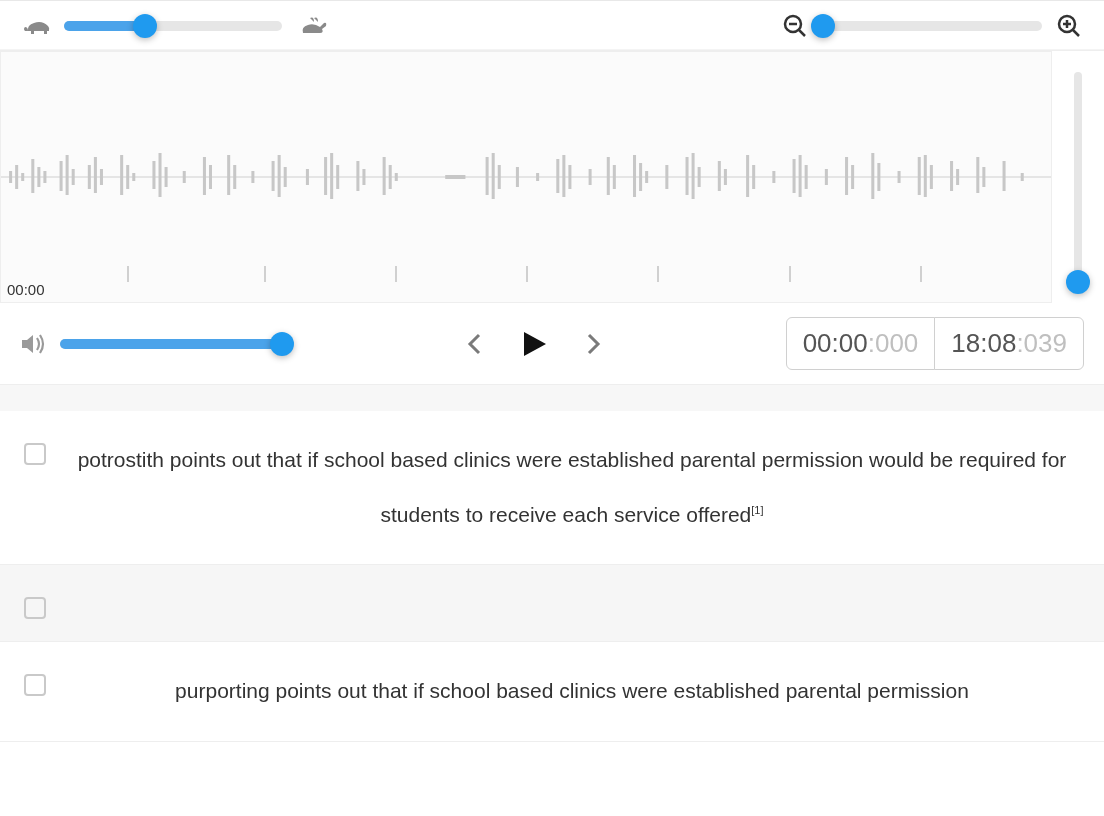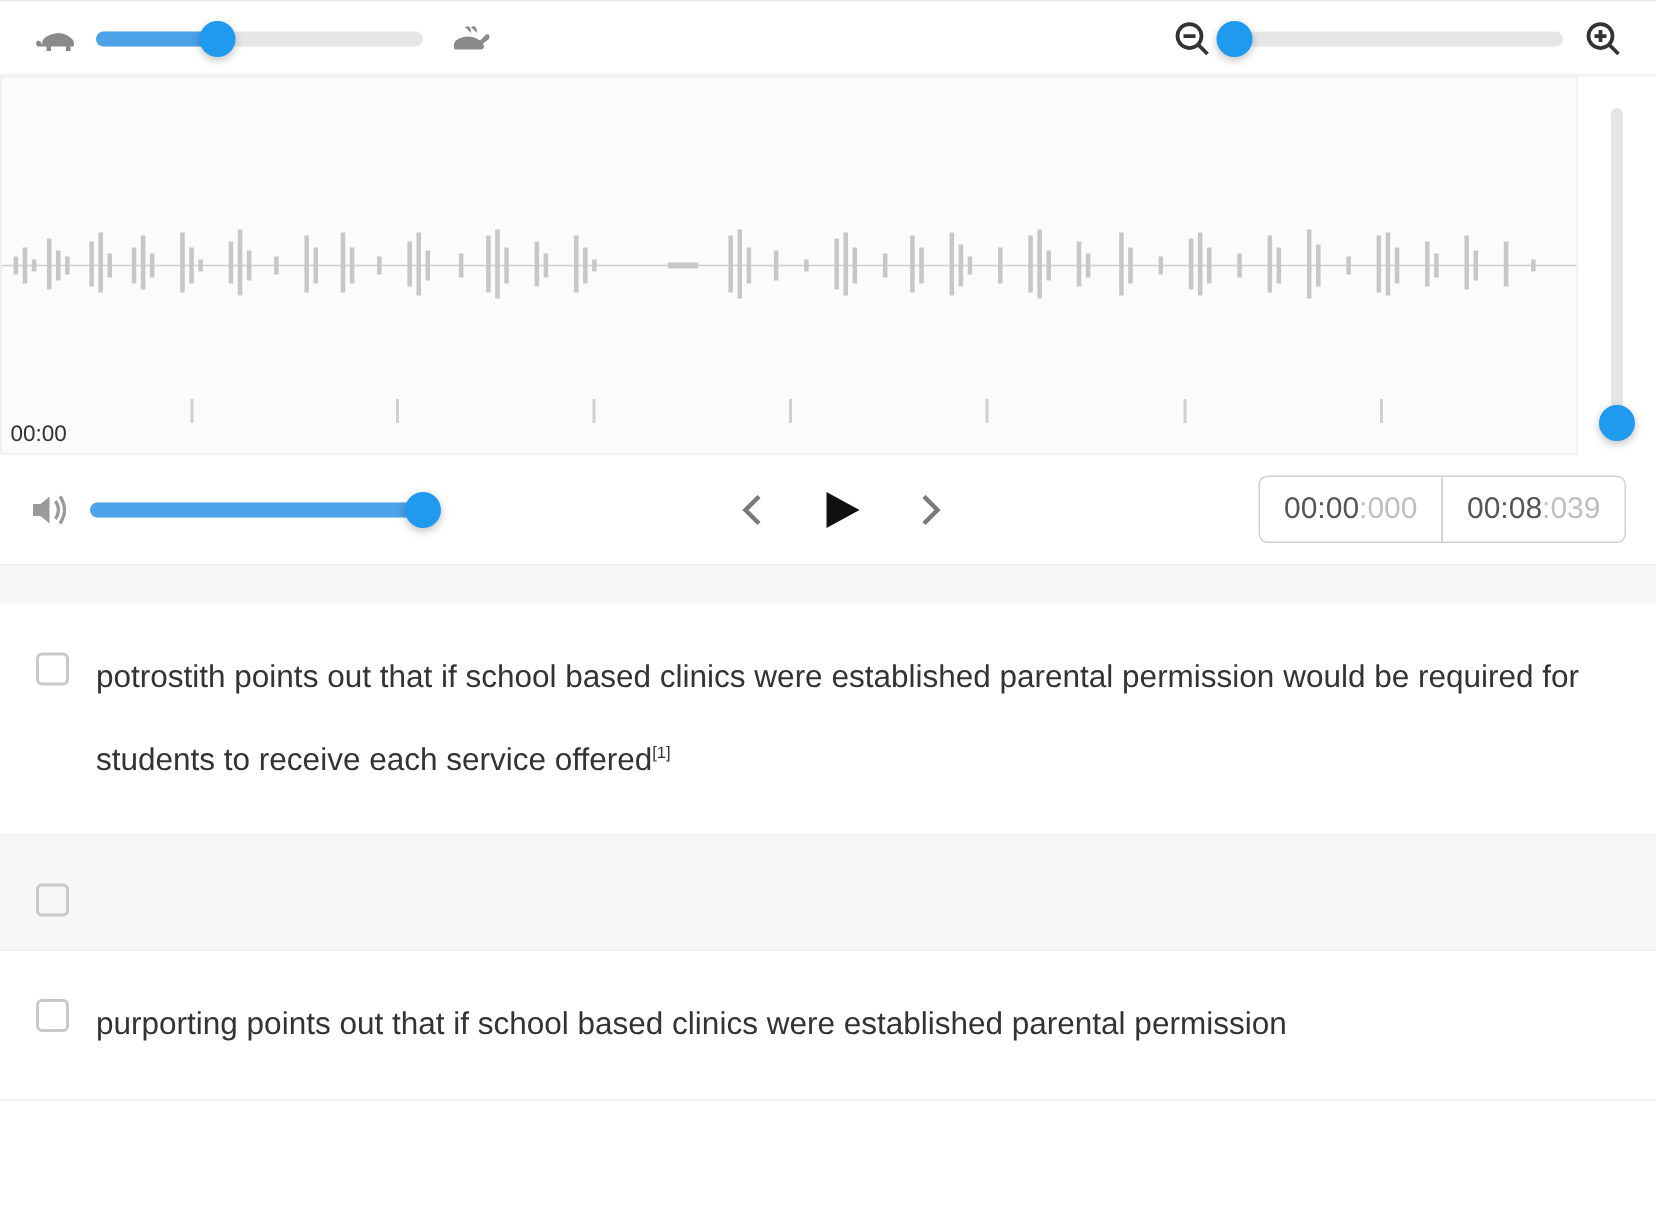--- a/index.html
+++ b/index.html
@@ -73,32 +73,33 @@
     display:flex; align-items:center; padding:14px 20px 14px 18px;
     background:#fff; border-bottom:1px solid #eee;
     gap:12px;
   }
   .ctrl-center {
     flex:1; display:flex; justify-content:center; align-items:center; gap:34px;
   }
   .time-boxes { display:flex; }
   .time-box {
     border:1px solid #d0d0d0; border-radius:6px; padding:10px 16px;
-    font-size:20px; color:#555; font-variant-numeric:tabular-nums;
+    font-size:26px; color:#555; font-variant-numeric:tabular-nums;
     background:#fff;
   }
   .time-box + .time-box { margin-left:-1px; border-top-left-radius:0; border-bottom-left-radius:0; }
   .time-box:first-child { border-top-right-radius:0; border-bottom-right-radius:0; }
   .time-box .ms { color:#bfbfbf; }
   .gap-strip { height:26px; background:#f7f7f7; }
   .results { }
   .result {
     display:flex; align-items:flex-start; padding:22px 24px 22px 24px;
     font-size:21px; line-height:2.6; color:#333;
     border-bottom:1px solid #eee;
+    text-align:center;
   }
   .result:nth-child(even) { background:#f6f6f6; }
   .result .chk {
     width:22px; height:22px; border:2px solid #c9c9c9; border-radius:4px;
     margin:10px 18px 0 0; flex:none;
   }
   .result .txt { flex:1; }
   .result sup { font-size:11px; vertical-align: super; }
   .icon-btn { display:inline-flex; cursor:pointer; }
   .chev { stroke:#7a7a7a; stroke-width:3; fill:none; }
@@ -275,21 +276,21 @@
           <polyline class="chev" points="7,4 16,13 7,22" stroke="#333"></polyline>
         </svg>
     </span>
   </div>
 
   <div class="time-boxes">
     <div class="time-box">
       <span>00:00</span><span class="ms">:000</span>
     </div>
     <div class="time-box">
-      <span>00:08</span><span class="ms">:039</span>
+      <span>18:08</span><span class="ms">:039</span>
     </div>
   </div>
 </div>
 
 <div class="gap-strip"></div>
 
 <div class="results">
   <div class="result">
     <div class="chk"></div>
     <div class="txt">

